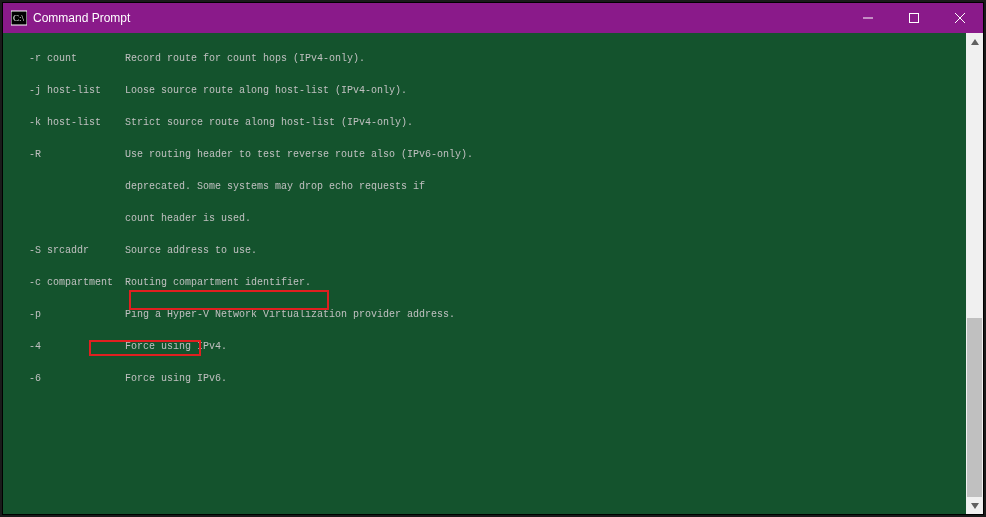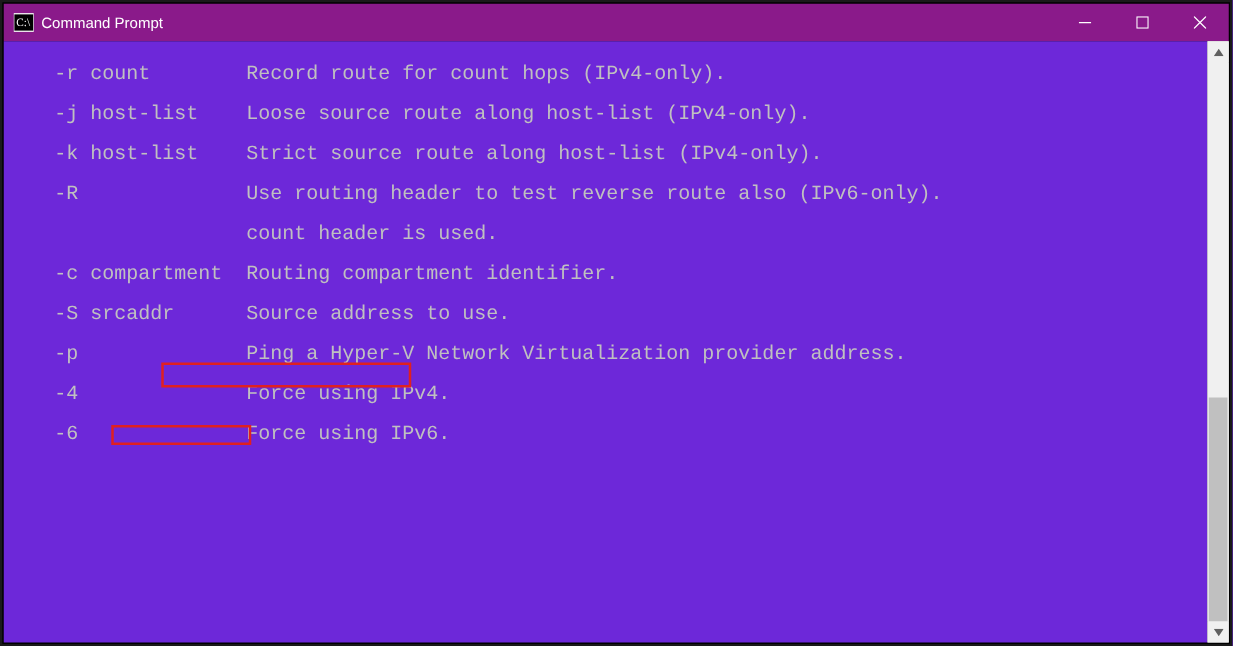--- a/index.html
+++ b/index.html
@@ -46,23 +46,23 @@
     align-items: center;
     justify-content: center;
     color: #fff;
   }
   .terminal {
     position: absolute;
     top: 30px;
     left: 0;
     right: 17px;
     bottom: 0;
-    background: #6d28d9;
+    background: #14532d;
     color: #c0c0c0;
-    font-size: 16px;
+    font-size: 10px;
     line-height: 16px;
     white-space: pre;
     padding: 2px 0 0 2px;
     overflow: hidden;
   }
   .scrollbar {
     position: absolute;
     top: 30px;
     right: 0;
     bottom: 0;
@@ -124,23 +124,24 @@
           <line x1="10" y1="0" x2="0" y2="10" stroke="#fff" stroke-width="1"></line>
         </svg>
     </div>
   </div>
 
   <div class="terminal">
 <span class="line">    <span>-r count</span>        <span>Record route for count hops (IPv4-only).</span></span>
 <span class="line">    <span>-j host-list</span>    <span>Loose source route along host-list (IPv4-only).</span></span>
 <span class="line">    <span>-k host-list</span>    <span>Strict source route along host-list (IPv4-only).</span></span>
 <span class="line">    <span>-R</span>              <span>Use routing header to test reverse route also (IPv6-only).</span></span>
+<span class="line">                    <span>deprecated. Some systems may drop echo requests if</span></span>
 <span class="line">                    <span>count header is used.</span></span>
+<span class="line">    <span>-S srcaddr</span>      <span>Source address to use.</span></span>
 <span class="line">    <span>-c compartment</span>  <span>Routing compartment identifier.</span></span>
-<span class="line">    <span>-S srcaddr</span>      <span>Source address to use.</span></span>
 <span class="line">    <span>-p</span>              <span>Ping a Hyper-V Network Virtualization provider address.</span></span>
 <span class="line">    <span>-4</span>              <span>Force using IPv4.</span></span>
 <span class="line">    <span>-6</span>              <span>Force using IPv6.</span></span>
 <span class="line"> </span>
 
 
 
 
 
 

